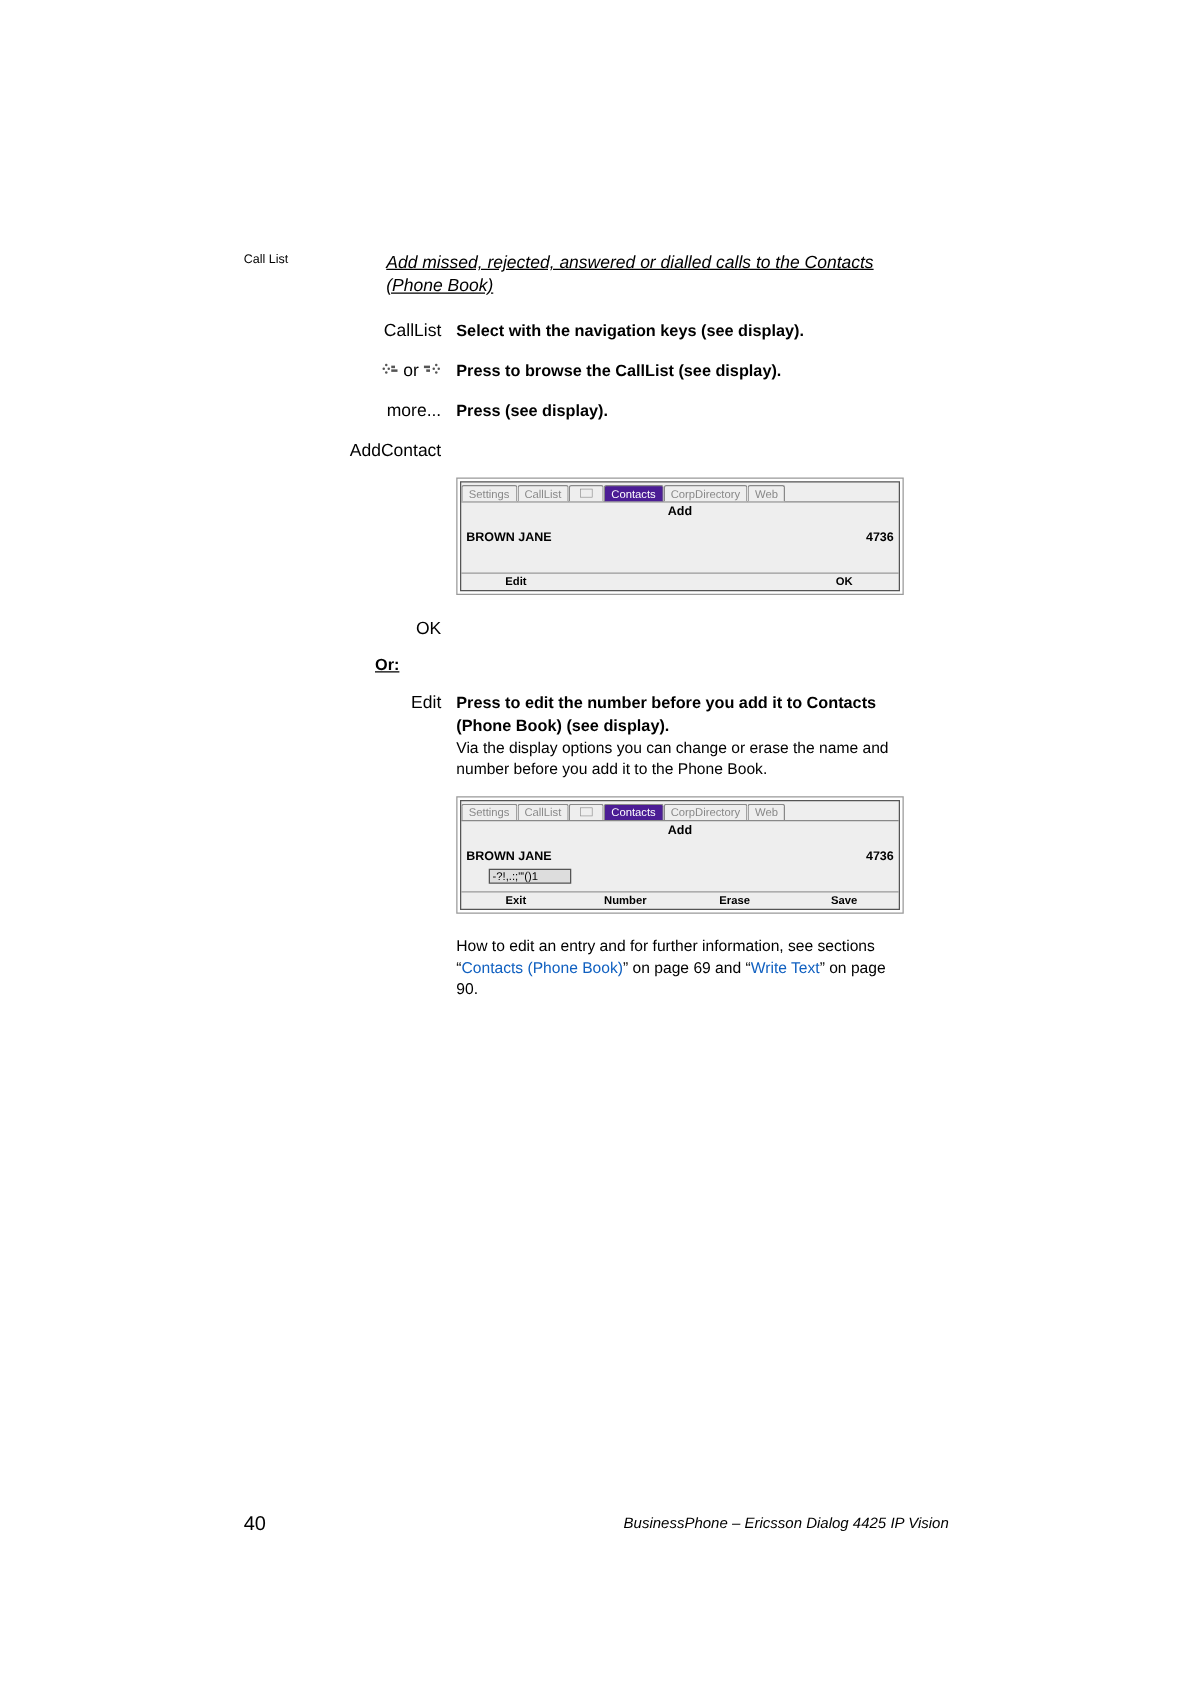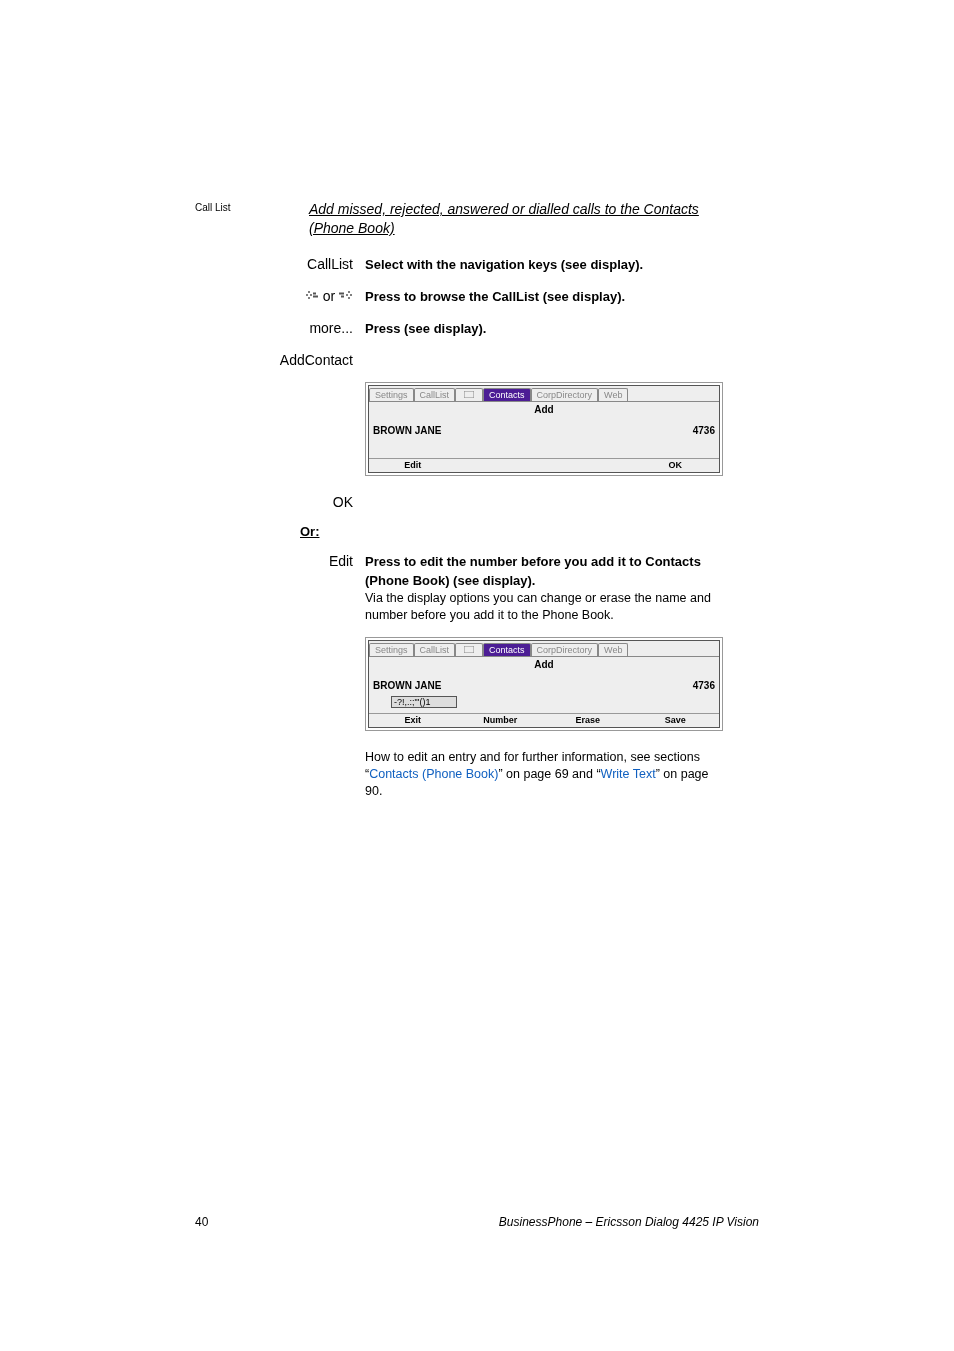--- a/index.html
+++ b/index.html
@@ -143,21 +143,21 @@
     .link { color: #1060c0; }
     .footer {
       position: absolute;
       bottom: 122px;
       left: 195px;
       right: 195px;
       display: flex;
       justify-content: space-between;
       font-size: 12px;
     }
-    .footer-page { font-size: 12px; }
+    .footer-page { font-size: 16px; }
     .footer-title { font-style: italic; font-size: 12px; }
     .or-text {
       margin-left: 105px;
       font-size: 13px;
       font-weight: bold;
       margin-bottom: 14px;
       text-decoration: underline;
     }
     .desc-text {
       font-size: 12.5px;

